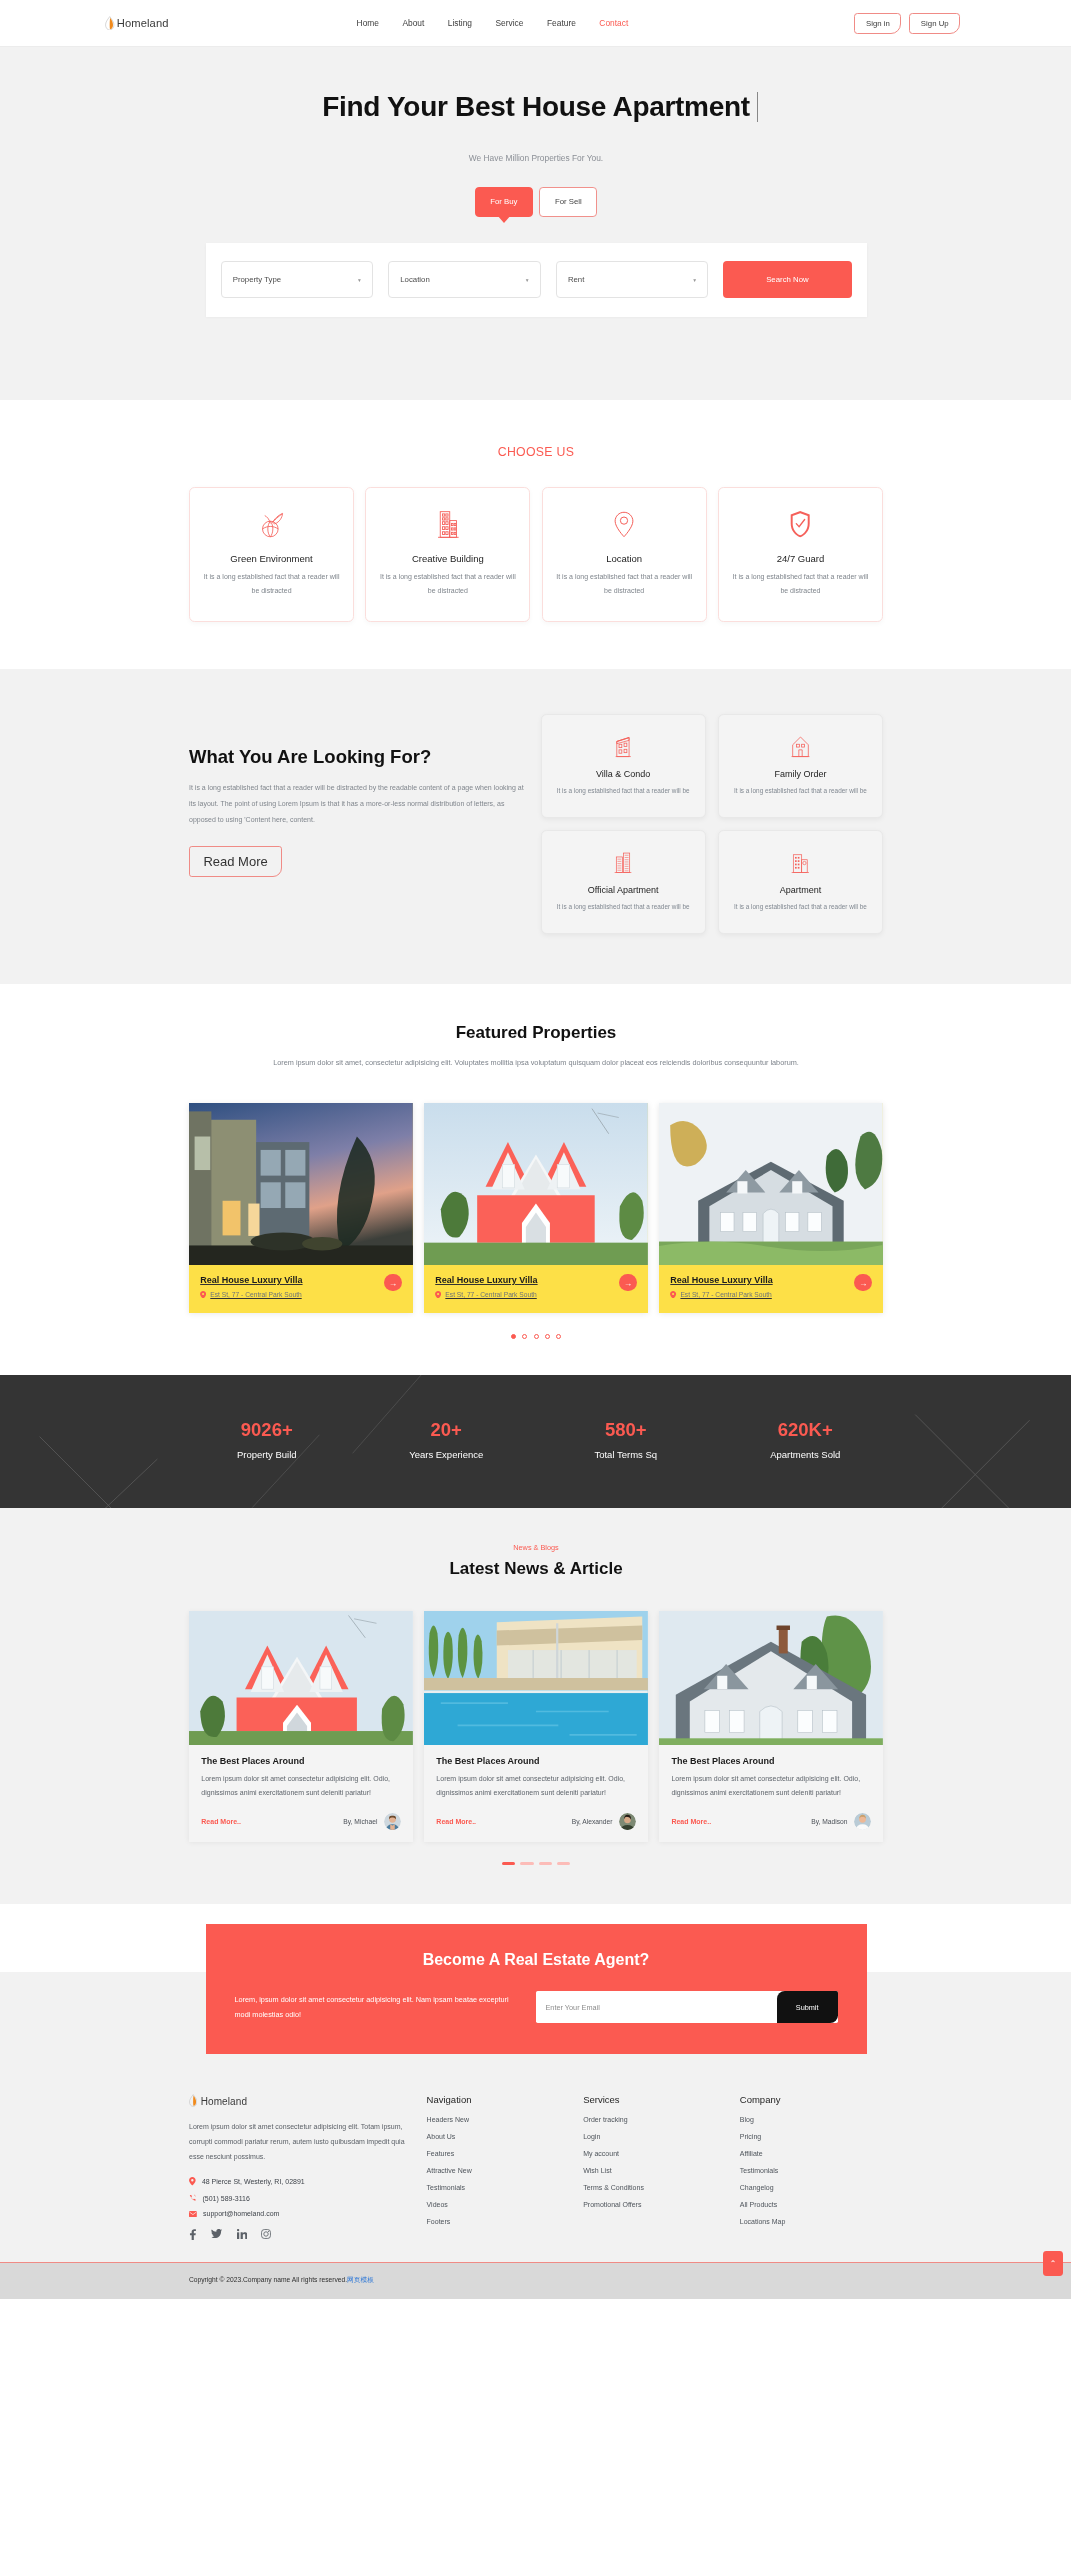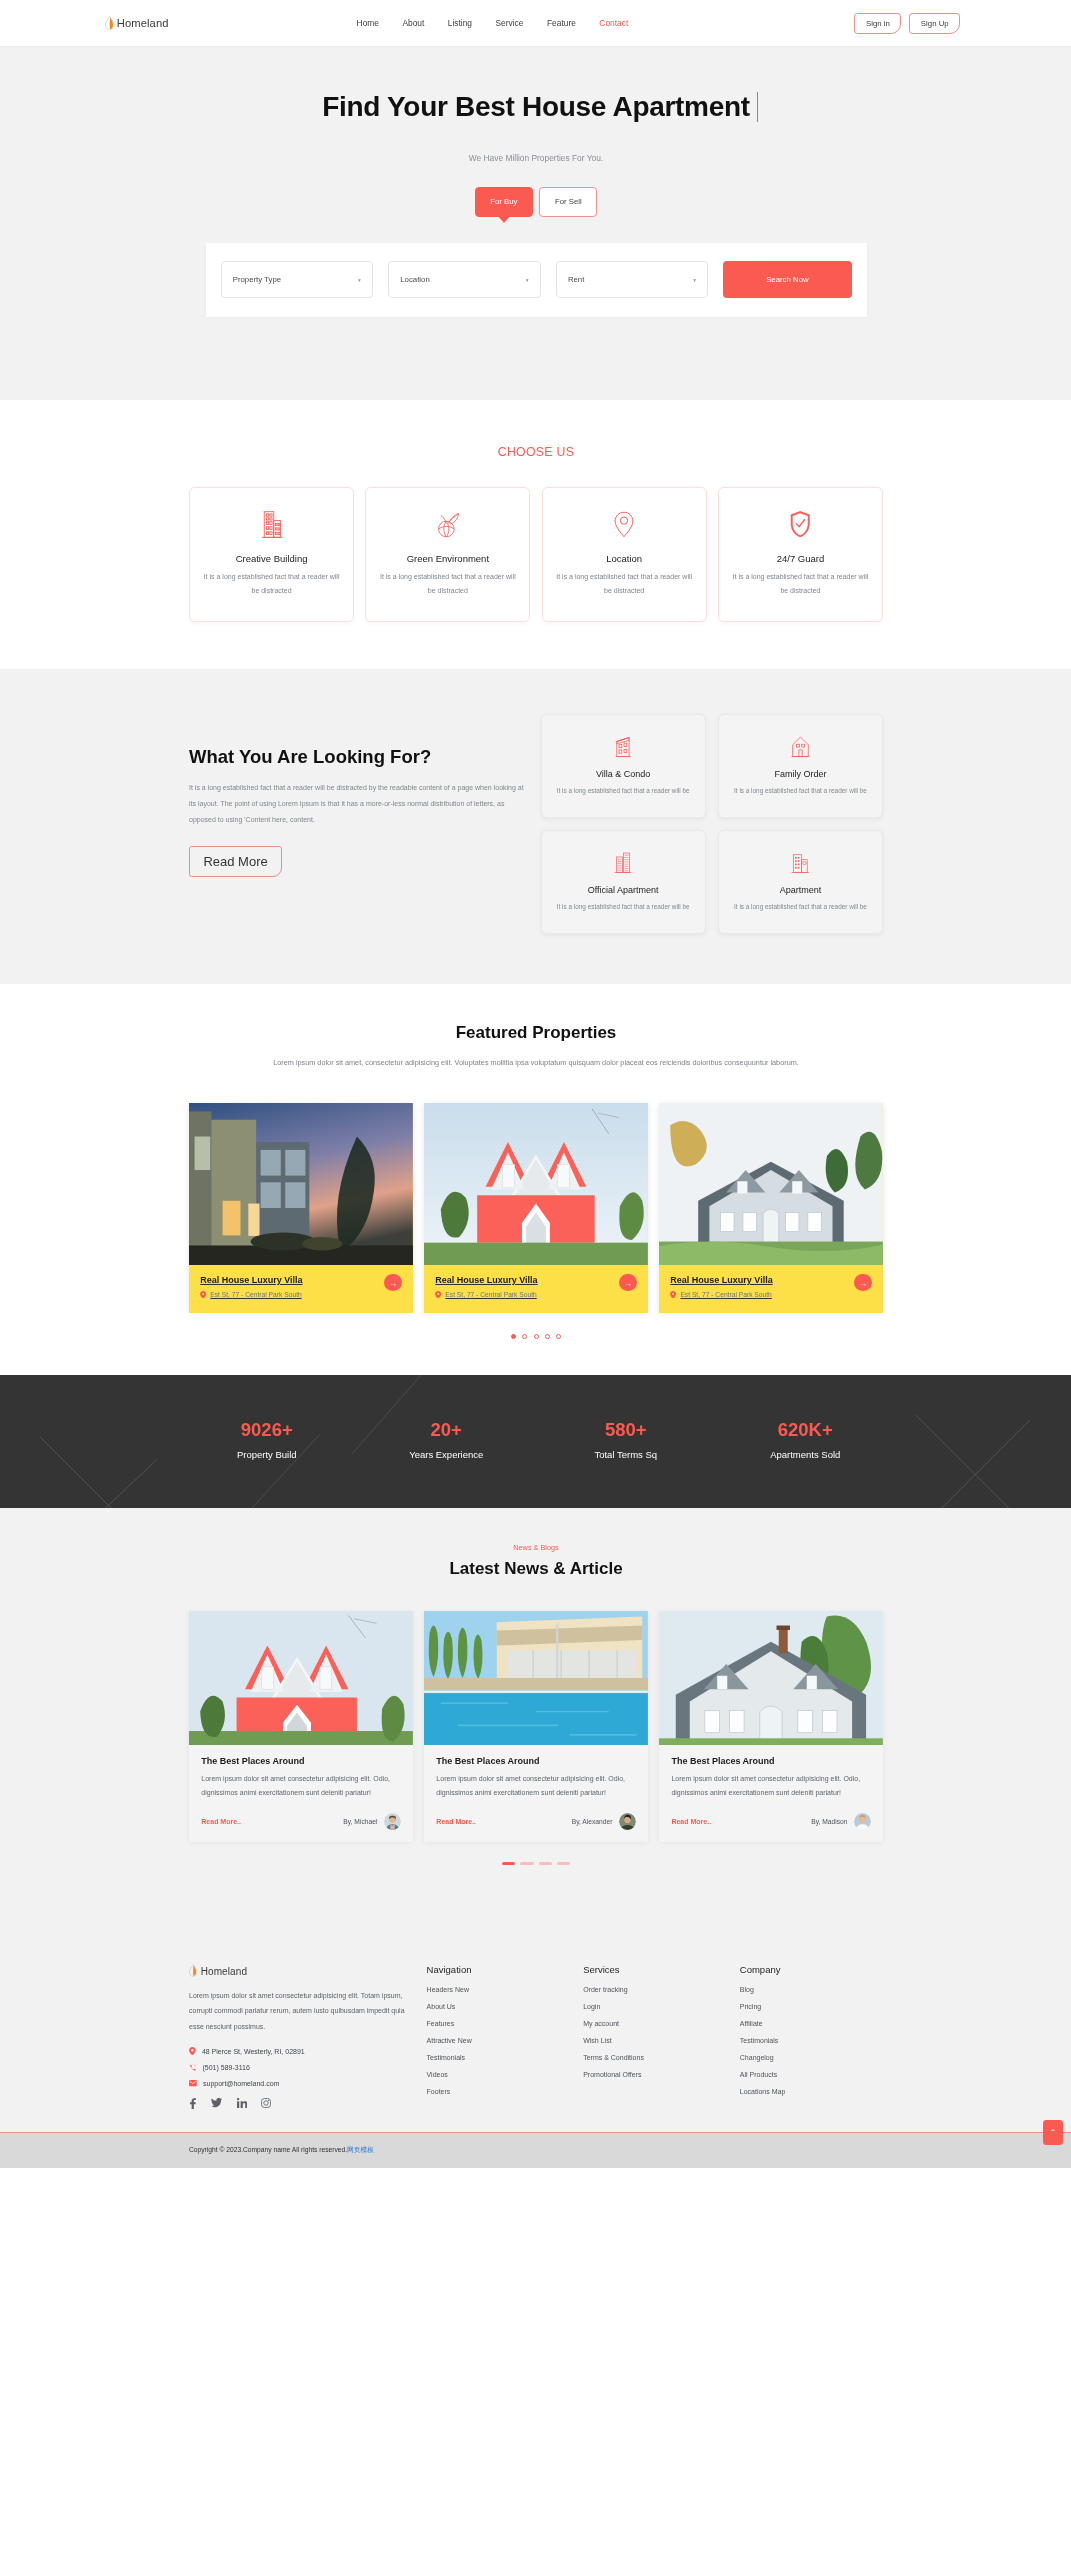--- a/index.html
+++ b/index.html
@@ -258,20 +258,36 @@
       </div>
       <button class="search-btn">Search Now</button>
     </div>
   </section>
 
   <section class="why">
     <div class="wrap">
       <div class="t2">CHOOSE US</div>
 
       <div class="why-grid">
+        <div class="why-card">
+          <div class="why-ico">
+            <svg width="26" height="29" viewBox="0 0 46 52" fill="none" stroke="#f5605a" stroke-width="1.5">
+              <circle cx="20" cy="34" r="14"></circle>
+              <path d="M6 34 C14 28 26 28 34 34"></path>
+                <path d="M20 20 C14 27 14 41 20 48"></path>
+              <path d="M20 20 C26 27 26 41 20 48"></path>
+              <path d="M24 22 C30 12 38 8 42 6 C41 14 37 21 28 25Z"></path>
+              <path d="M24 22 C28 18 34 12 41 7"></path>
+              <path d="M20 24 C18 16 14 12 10 10"></path>
+            </svg>
+          </div>
+          <h3>Green Environment</h3>
+          <p>It is a long established fact that a reader will be distracted</p>
+        </div>
+
         <div class="why-card">
           <div class="why-ico">
             <svg width="25" height="29" viewBox="0 0 44 52" fill="none" stroke="#f5605a" stroke-width="1.6">
               <rect x="9" y="3" width="17" height="46"></rect>
                 <rect x="26" y="19" width="12" height="30"></rect>
               <rect x="13" y="7" width="4" height="4"></rect>
                 <rect x="19" y="7" width="4" height="4"></rect>
               <rect x="13" y="14" width="4" height="4"></rect>
                 <rect x="19" y="14" width="4" height="4"></rect>
               <rect x="13" y="21" width="4" height="5"></rect>
@@ -283,36 +299,20 @@
               <rect x="29" y="24" width="3" height="4"></rect>
                 <rect x="34" y="24" width="3" height="4"></rect>
               <rect x="29" y="32" width="3" height="4"></rect>
                 <rect x="34" y="32" width="3" height="4"></rect>
               <rect x="29" y="40" width="3" height="4"></rect>
                 <rect x="34" y="40" width="3" height="4"></rect>
               <line x1="5" y1="49" x2="42" y2="49"></line>
             </svg>
           </div>
           <h3>Creative Building</h3>
-          <p>It is a long established fact that a reader will be distracted</p>
-        </div>
-
-        <div class="why-card">
-          <div class="why-ico">
-            <svg width="26" height="29" viewBox="0 0 46 52" fill="none" stroke="#f5605a" stroke-width="1.5">
-              <circle cx="20" cy="34" r="14"></circle>
-              <path d="M6 34 C14 28 26 28 34 34"></path>
-                <path d="M20 20 C14 27 14 41 20 48"></path>
-              <path d="M20 20 C26 27 26 41 20 48"></path>
-              <path d="M24 22 C30 12 38 8 42 6 C41 14 37 21 28 25Z"></path>
-              <path d="M24 22 C28 18 34 12 41 7"></path>
-              <path d="M20 24 C18 16 14 12 10 10"></path>
-            </svg>
-          </div>
-          <h3>Green Environment</h3>
           <p>It is a long established fact that a reader will be distracted</p>
         </div>
 
         <div class="why-card">
           <div class="why-ico">
             <svg width="20" height="29" viewBox="0 0 36 52" fill="none" stroke="#f5605a" stroke-width="1.8">
               <path d="M18 4 C26.8 4 34 11.2 34 20 C34 31 18 48 18 48 C18 48 2 31 2 20 C2 11.2 9.2 4 18 4Z"></path>
               <circle cx="18" cy="19" r="6.5"></circle>
             </svg>
           </div>
@@ -741,20 +741,33 @@
 
       <div class="dashes">
         <span class="dash on"></span>
         <span class="dash"></span>
         <span class="dash"></span>
         <span class="dash"></span>
       </div>
     </div>
   </section>
 
+  <section class="cta-sect">
+    <div class="split-bg"></div>
+    <div class="cta">
+      <h2>Become A Real Estate Agent?</h2>
+      <div class="cta-row">
+        <p>Lorem, ipsum dolor sit amet consectetur adipisicing elit. Nam ipsam beatae excepturi modi molestias odio!</p>
+        <div class="news-form">
+          <input type="text" placeholder="Enter Your Email" style="">
+          <button class="submit-btn">Submit</button>
+        </div>
+      </div>
+    </div>
+  </section>
 
   <footer class="footer">
     <div class="wrap footer-grid">
 
       <div class="fcol-brand">
         <div class="fbrand">
           <span class="flame">
             <svg width="8.4" height="13" viewBox="0 0 17 26">
               <path d="M8.5 1 C13 7 16 11 16 16 C16 21 12.7 25 8.5 25 C4.3 25 1 21 1 16 C1 11 4 7 8.5 1Z" fill="none" stroke="#b9b9b9" stroke-width="1"></path>
               <path d="M9.2 3 C12.8 8.3 14.3 11.6 14.3 16 C14.3 20.3 12 23.6 9.2 23.6 C8.6 23.6 8.4 20 8.4 16 C8.4 11.6 8.5 8 9.2 3Z" fill="#f08a1c"></path>

